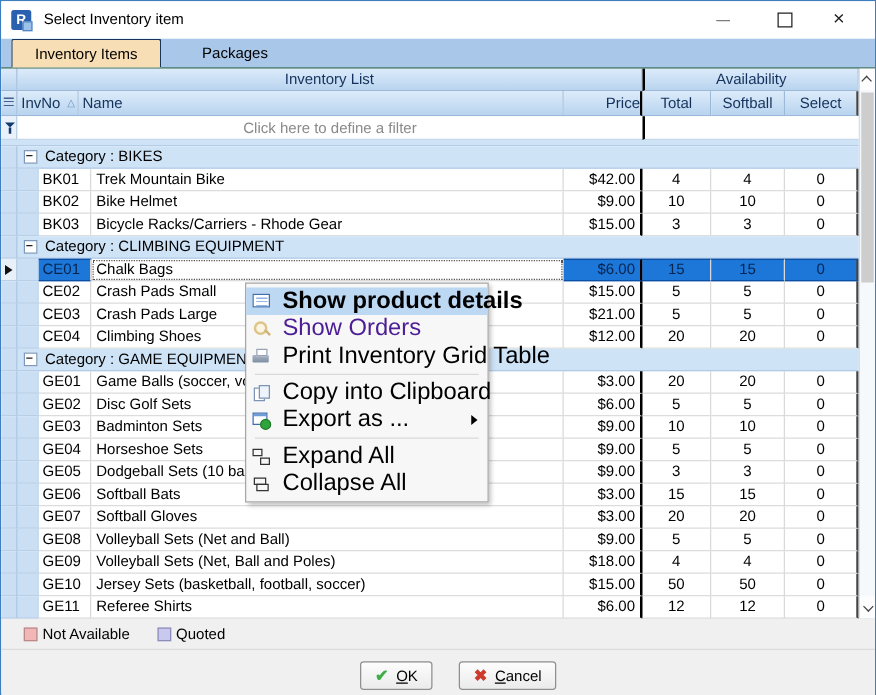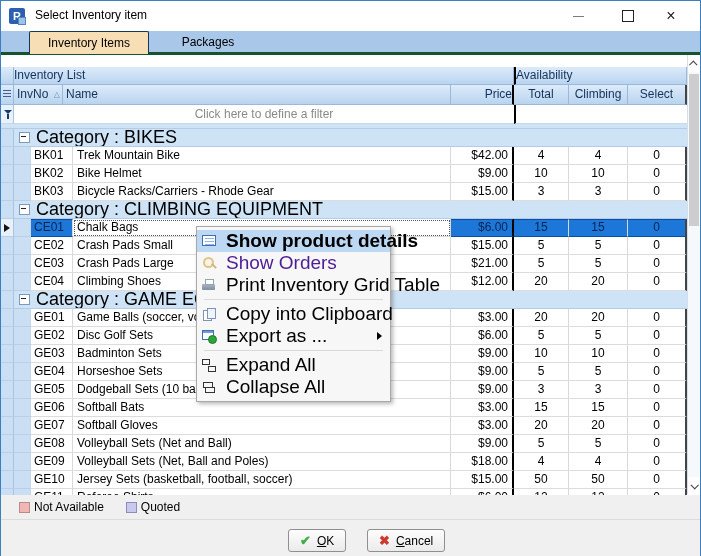--- a/index.html
+++ b/index.html
@@ -12,31 +12,31 @@
     color:#fff;font:bold 11px/16px "Liberation Sans",sans-serif;text-align:center;}
   .app-icon::after{content:'';position:absolute;right:-1px;bottom:-1px;width:6px;height:6px;background:#9cc1ea;border:1px solid #5585c0;}
   .win-title{position:absolute;left:34px;top:7px;font-size:12px;color:#000;}
   .win-btn{position:absolute;top:0;width:40px;height:30px;display:flex;align-items:center;justify-content:center;}
   .wb-min{left:557px;} .wb-max{left:607px;} .wb-close{left:650px;}
   .glyph-min{width:11px;height:1px;background:#7c7c7c;display:block;}
   .glyph-max{width:10px;height:10px;border:1px solid #222;display:block;}
   .glyph-close{font-size:16px;color:#222;line-height:16px;}
 
   
-  .tabstrip{position:absolute;left:0;top:30px;right:0;height:24px;background:#a9c7e9;border-bottom:3px solid #14532d;display:flex;box-sizing:border-box;padding-left:20px;}
+  .tabstrip{position:absolute;left:0;top:30px;right:0;height:24px;background:#a9c7e9;border-bottom:1px solid #14532d;display:flex;box-sizing:border-box;}
   .tab{font-size:12px;color:#000;text-align:center;line-height:22px;height:23px;}
   .tab.active{width:120px;margin-left:8px;background:#f8deb4;border:1px solid #16365c;border-bottom:none;border-radius:2px 2px 0 0;box-sizing:border-box;}
   .tab.inactive{width:118px;}
 
   
   #grid{position:absolute;left:0;top:54px;width:699px;height:439px;background:#fff;border-bottom:1px solid #5a8fc8;box-sizing:content-box;}
   .hrow{display:flex;}
   .hc{box-sizing:border-box;background:linear-gradient(#dcebfa,#b9d4ef);border-right:1px solid #9cb8d8;border-bottom:1px solid #9cb8d8;
       color:#14325c;font-size:12px;overflow:hidden;white-space:nowrap;}
-  .bandrow .hc{height:18px;line-height:17px;margin-top:12px;}
+  .bandrow .hc{height:18px;line-height:17px;text-align:center;}
   .colrow .hc{height:20px;line-height:19px;}
   .b-corner{width:13px;position:relative;}
   .b-inv{width:500px;}
   .b-avail{width:173px;border-left:2px solid #000;}
   .h-corner{width:13px;position:relative;}
   .h-invno{width:49px;padding-left:3px;display:flex;align-items:center;justify-content:space-between;}
   .sorttri{font-size:8px;color:#6f93bb;margin-right:2px;}
   .h-name{width:388px;padding-left:3px;}
   .h-price{width:63px;text-align:right;border-right:2px solid #000;}
   .h-total{width:55px;text-align:center;}
@@ -64,21 +64,21 @@
   .gind{width:17px;background:#cbdff4;border-right:1px solid #c3d8ee;border-bottom:1px solid #b9cfe8;}
   .invno{width:42px;padding-left:3px;}
   .name{width:378px;padding-left:4px;}
   .price{width:63px;text-align:right;padding-right:4px;border-right:2px solid #000;}
   .total{width:55px;text-align:center;}
   .avail{width:59px;text-align:center;}
   .selc{width:59px;text-align:center;border-right:2px solid #444;}
 
   .r.cat .catcell{flex:1;background:#cfe3f7;border-bottom:1px solid #b4cbe8;border-right:2px solid #444;
      display:flex;align-items:center;gap:6px;padding-left:5px;box-sizing:border-box;}
-  .catlabel{font-size:18px;color:#000;}
+  .catlabel{font-size:12px;color:#000;}
   .mb{width:9px;height:9px;background:#fff;border:1px solid #7e99bb;position:relative;flex:0 0 9px;}
   .mb::after{content:'';position:absolute;left:1px;top:3px;width:5px;height:1px;background:#222;}
 
   .r.sel .invno,.r.sel .price,.r.sel .total,.r.sel .avail,.r.sel .selc{
      background:#1c77d9;color:#07244e;border-bottom-color:#0d4ea0;border-top:1px solid #0d4ea0;line-height:15px;}
   .r.sel .price{border-right-color:#000;}
   .r.sel .name{outline:1px dotted #555;outline-offset:-2px;}
   .r.sel .ind{background:#e8f0fa;}
   .r.sel .ind::after{content:'';position:absolute;left:3px;top:5px;border-left:6px solid #111;border-top:4px solid transparent;border-bottom:4px solid transparent;}
 
@@ -168,21 +168,21 @@
         <div class="hc h-corner">
             <span class="corner-ic"></span>
           </div>
         <div class="hc h-invno">
             <span>InvNo</span>
             <span class="sorttri">△</span>
           </div>
         <div class="hc h-name">Name</div>
         <div class="hc h-price">Price</div>
         <div class="hc h-total">Total</div>
-        <div class="hc h-avail">Climbing</div>
+        <div class="hc h-avail">Softball</div>
         <div class="hc h-select">Select</div>
       </div>
       <div class="filterrow">
         <div class="fc f-corner">
             <span class="funnel"></span>
           </div>
         <div class="fc f-main">Click here to define a filter</div>
         <div class="fc f-right"></div>
       </div>
       <div class="gap"></div>

